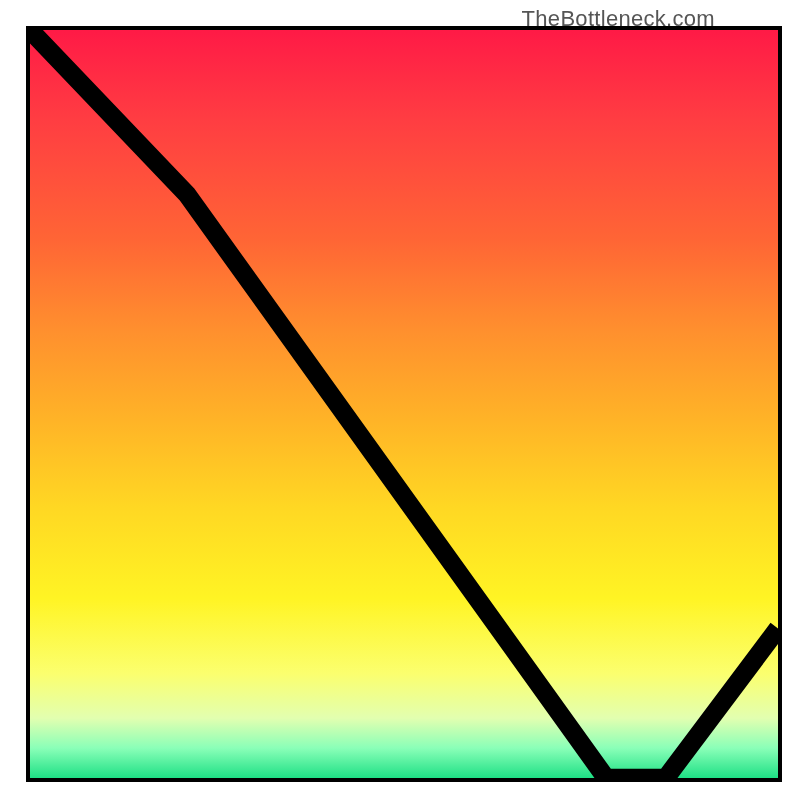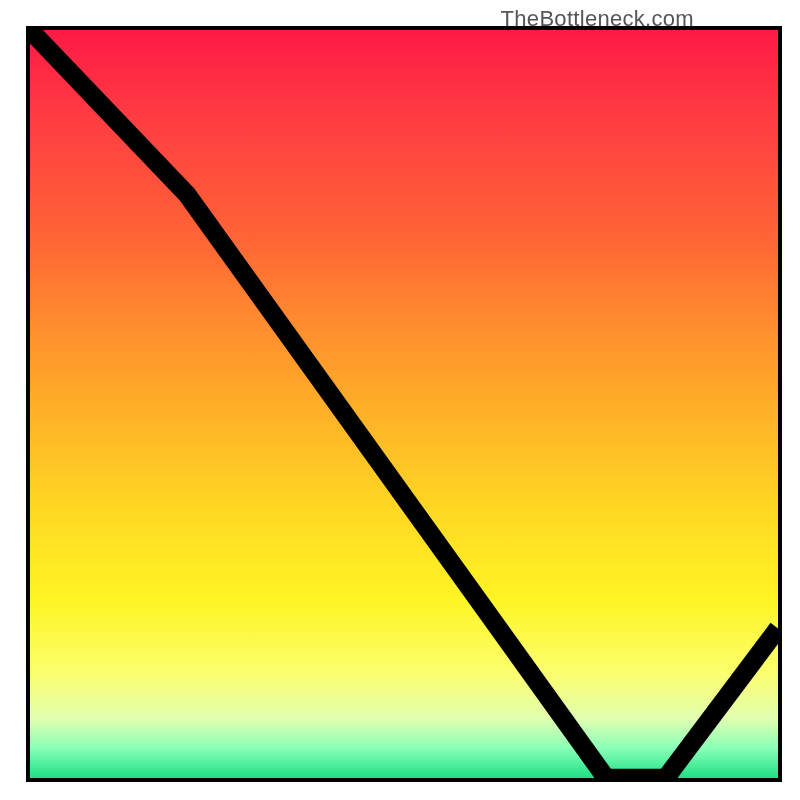--- a/index.html
+++ b/index.html
@@ -8,20 +8,21 @@
     width: 800px;
     height: 800px;
     overflow: hidden;
     background: #ffffff;
     font-family: Arial, Helvetica, sans-serif;
   }
   .container {
     position: relative;
     width: 708px;
     height: 800px;
+    padding-left: 21px;
   }
   .watermark {
     position: absolute;
     top: 6px;
     right: 14px;
     color: #555;
     font-size: 22px;
     font-weight: 500;
     letter-spacing: 0.3px;
     z-index: 50;

